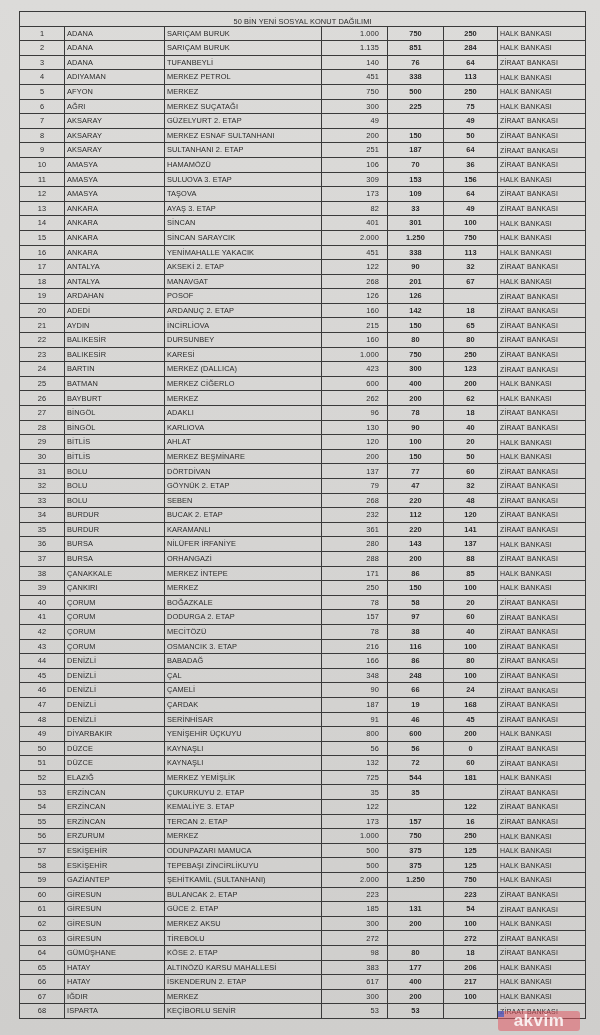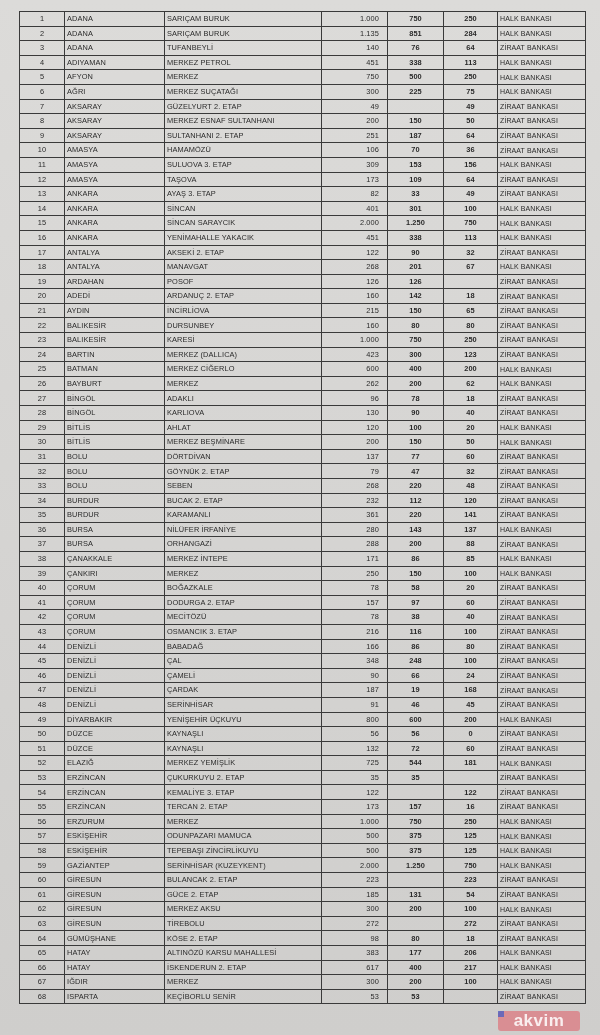--- a/index.html
+++ b/index.html
@@ -25,20 +25,23 @@
     <colgroup>
       <col style="width:45px">
       <col style="width:100px">
       <col style="width:157px">
       <col style="width:66px">
       <col style="width:56px">
       <col style="width:54px">
       <col style="width:88px">
     </colgroup>
     <tbody id="tbody">
+      <tr class="title-row">
+        <td colspan="7">50 BİN YENİ SOSYAL KONUT DAĞILIMI</td>
+      </tr>
     <tr>
           <td class="c-no">1</td>
           <td>ADANA</td>
           <td>SARIÇAM BURUK</td>
           <td class="c-num">1.000</td>
           <td class="c-b">750</td>
           <td class="c-b">250</td>
           <td class="c-bank">HALK BANKASI</td>
         </tr>
         <tr>
@@ -550,21 +553,21 @@
           <td>ESKİŞEHİR</td>
           <td>TEPEBAŞI ZİNCİRLİKUYU</td>
           <td class="c-num">500</td>
           <td class="c-b">375</td>
           <td class="c-b">125</td>
           <td class="c-bank">HALK BANKASI</td>
         </tr>
         <tr>
           <td class="c-no">59</td>
           <td>GAZİANTEP</td>
-          <td>SERİNHİSAR (KUZEYKENT)</td>
+          <td>ŞEHİTKAMİL (SULTANHANI)</td>
           <td class="c-num">2.000</td>
           <td class="c-b">1.250</td>
           <td class="c-b">750</td>
           <td class="c-bank">HALK BANKASI</td>
         </tr>
         <tr>
           <td class="c-no">60</td>
           <td>GİRESUN</td>
           <td>BULANCAK 2. ETAP</td>
           <td class="c-num">223</td>

